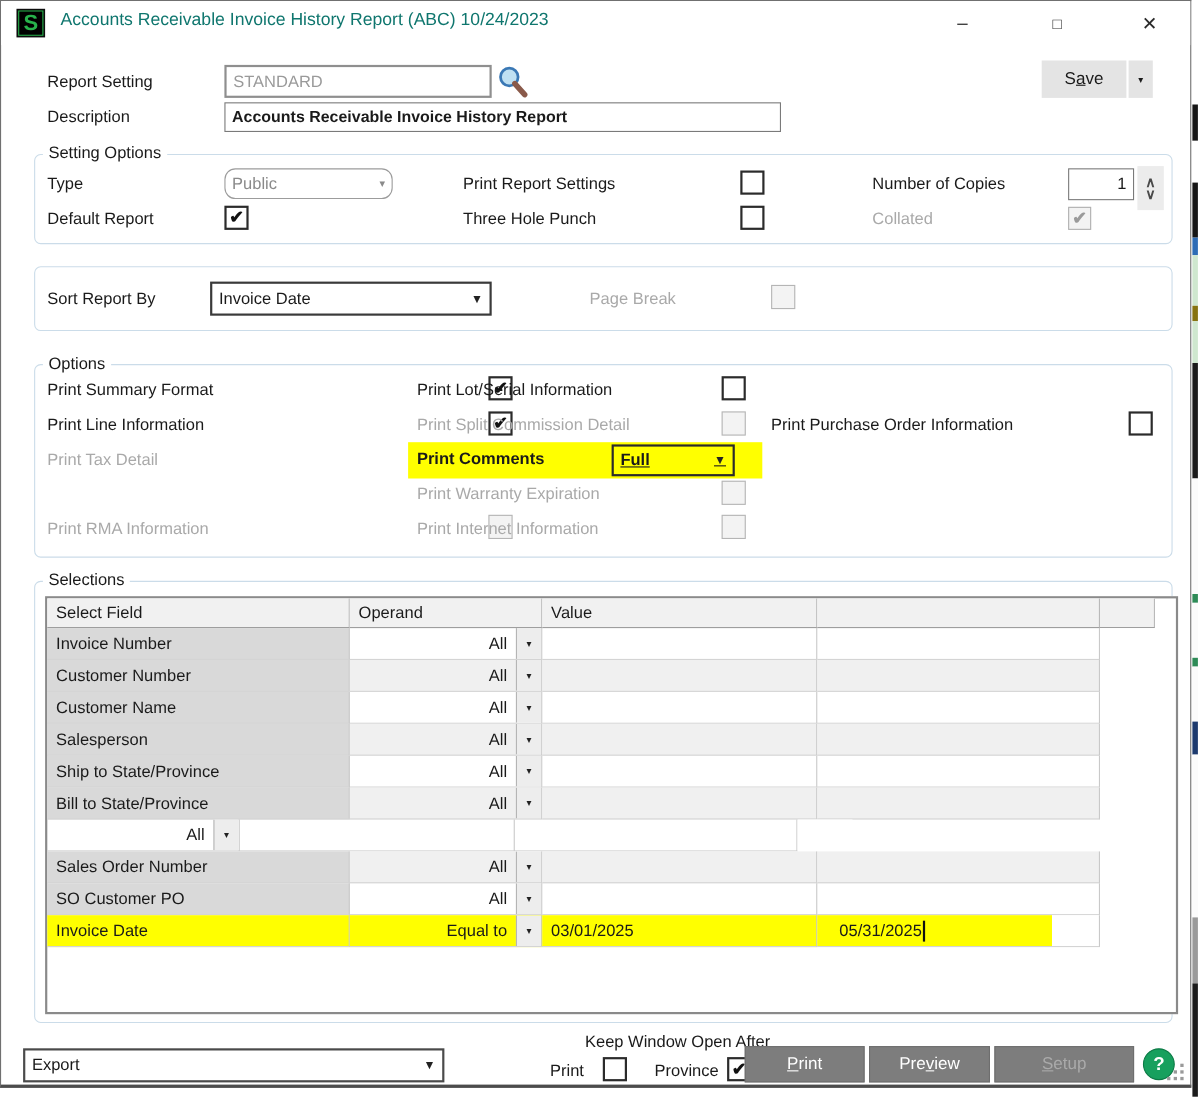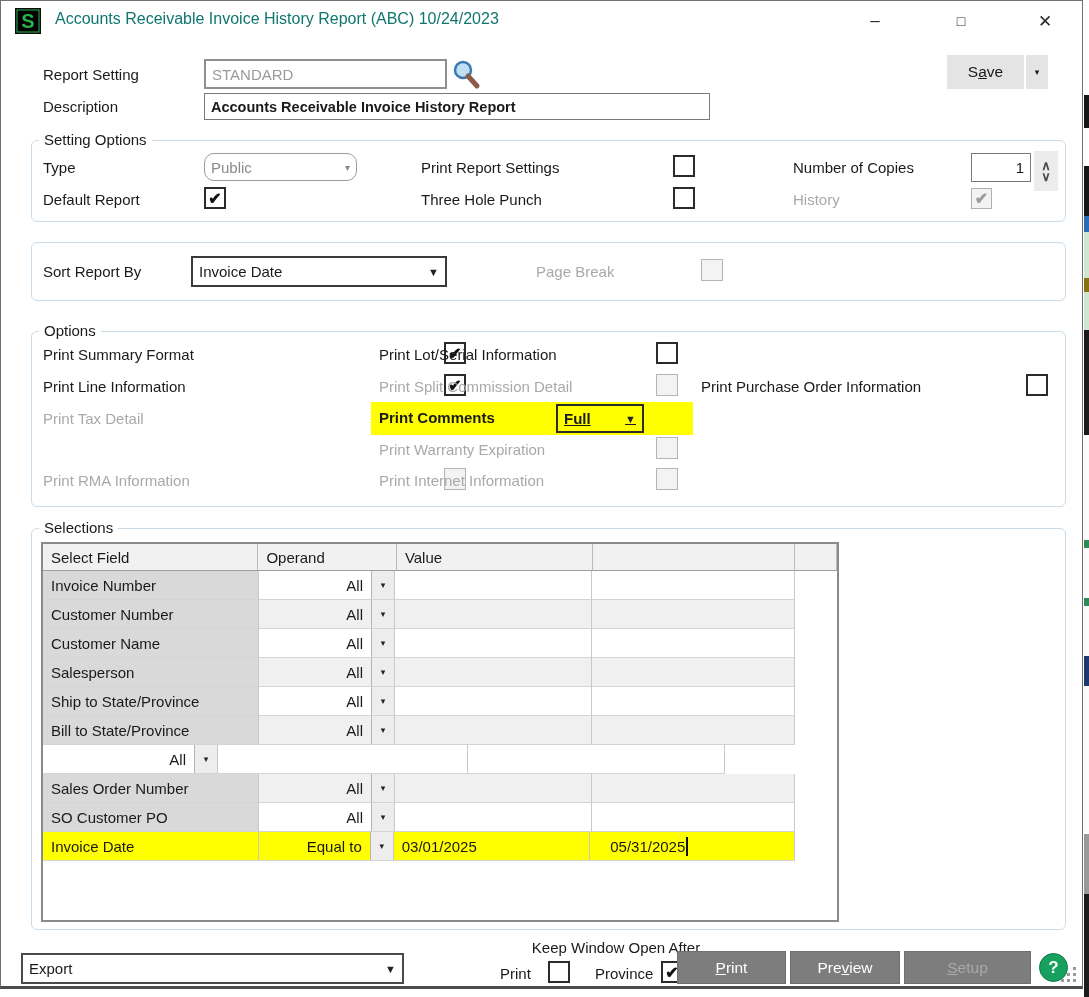--- a/index.html
+++ b/index.html
@@ -125,21 +125,21 @@
   <div class="abs lbl" style="left:792px;top:158px;">Number of Copies</div>
   <div class="abs tbox thin" style="left:970px;top:152px;width:60px;height:29px;justify-content:flex-end;">1</div>
   <div class="abs spin" style="left:1033px;top:150px;width:24px;height:40px;">
     <span>∧</span>
       <span>∨</span>
   </div>
   <div class="abs lbl" style="left:42px;top:190px;">Default Report</div>
   <div class="abs cb checked" style="left:203px;top:186px;"></div>
   <div class="abs lbl" style="left:420px;top:190px;">Three Hole Punch</div>
   <div class="abs cb unchecked" style="left:672px;top:186px;"></div>
-  <div class="abs lbl dis" style="left:792px;top:190px;">History</div>
+  <div class="abs lbl dis" style="left:792px;top:190px;">Collated</div>
   <div class="abs cb disabled-checked" style="left:970px;top:187px;width:21px;height:21px;"></div>
 
   <div class="group" style="left:30px;top:241px;width:1033px;height:57px;"></div>
   <div class="abs lbl" style="left:42px;top:262px;">Sort Report By</div>
   <div class="abs dd bold" style="left:190px;top:255px;width:256px;height:31px;">
     <span>Invoice Date</span>
       <span class="arr" style="font-size:11px;">▼</span>
   </div>
   <div class="abs lbl dis" style="left:535px;top:262px;">Page Break</div>
   <div class="abs cb disabled" style="left:700px;top:258px;"></div>
@@ -156,38 +156,38 @@
   <div class="abs lbl dis" style="left:42px;top:471px;">Print RMA Information</div>
   <div class="abs cb disabled" style="left:443px;top:467px;"></div>
 
   <div class="abs lbl" style="left:378px;top:345px;">Print Lot/Serial Information</div>
   <div class="abs cb unchecked" style="left:655px;top:341px;"></div>
   <div class="abs lbl dis" style="left:378px;top:377px;">Print Split Commission Detail</div>
   <div class="abs cb disabled" style="left:655px;top:373px;"></div>
 
   <div class="abs hlblock" style="left:370px;top:401px;width:322px;height:33px;">
     <div class="abs lbl" style="left:8px;top:7px;font-weight:bold;">Print Comments</div>
-    <div class="abs dd yellow" style="left:185px;top:2px;width:88px;height:29px;text-decoration:underline;">
+    <div class="abs dd yellow" style="left:185px;top:2px;width:112px;height:29px;text-decoration:underline;">
       <span style="font-weight:bold;">Full</span>
       <span class="arr" style="font-size:11px;">▼</span>
     </div>
   </div>
 
   <div class="abs lbl dis" style="left:378px;top:440px;">Print Warranty Expiration</div>
   <div class="abs cb disabled" style="left:655px;top:436px;"></div>
   <div class="abs lbl dis" style="left:378px;top:471px;">Print Internet Information</div>
   <div class="abs cb disabled" style="left:655px;top:467px;"></div>
 
   <div class="abs lbl" style="left:700px;top:377px;">Print Purchase Order Information</div>
   <div class="abs cb unchecked" style="left:1025px;top:373px;"></div>
 
   <div class="group" style="left:30px;top:527px;width:1033px;height:400px;"></div>
   <div class="legend" style="left:38px;top:518px;">Selections</div>
 
-  <div class="seltable" style="left:40px;top:541px;width:798px;height:380px;">
+  <div class="seltable" style="left:40px;top:541px;width:1030px;height:380px;">
     <div class="trow hdr">
       <div class="tc c1">Select Field</div>
       <div class="tc c2" style="padding:0 8px;">Operand</div>
       <div class="tc c3">Value</div>
       <div class="tc c4"></div>
       <div class="tc c5" style="border-bottom:1px solid #9e9e9e;background:#f1f1f1;"></div>
     </div>
 
     <div class="trow">
       <div class="tc c1">Invoice Number</div>

